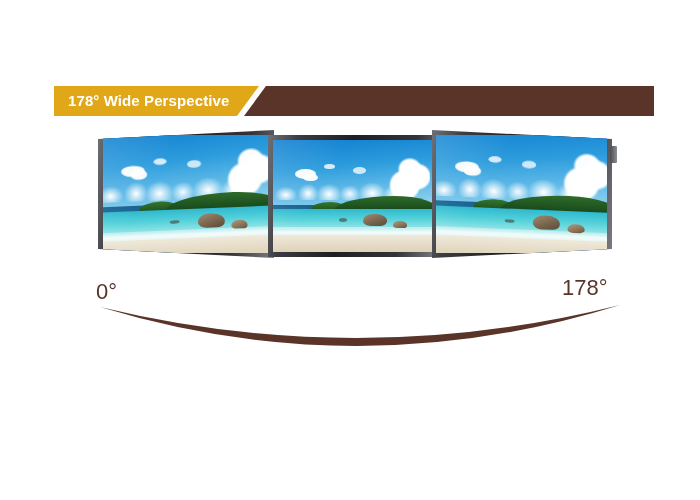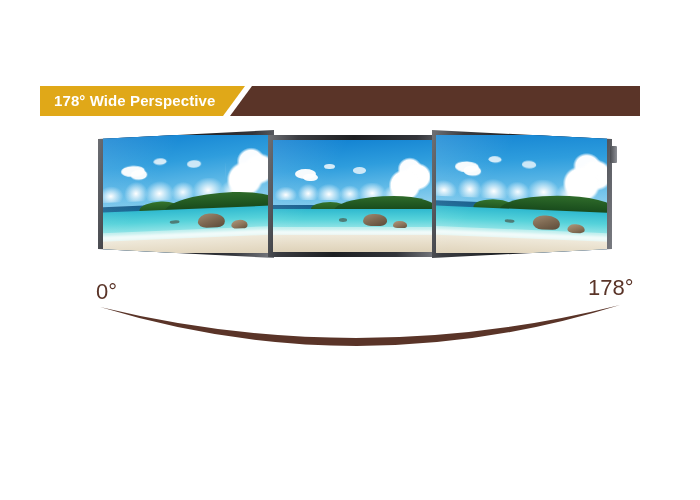--- a/index.html
+++ b/index.html
@@ -18,21 +18,21 @@
   #stage {
     position: absolute;
     left: 0; top: 0;
     width: 700px;
     height: 500px;
   }
 
   
   .ribbon {
     position: absolute;
-    left: 40px;
+    left: 54px;
     top: 86px;
     width: 600px;
     height: 30px;
     padding-left: 19px;
   }
   .ribbon-brown {
     position: absolute;
     left: 190px;
     top: 0;
     width: 410px;
@@ -217,21 +217,21 @@
 
   
   .deg {
     position: absolute;
     color: #5a3428;
     font-size: 22px;
     font-family: "Liberation Sans", sans-serif;
     white-space: nowrap;
   }
   #deg-start { left: 96px;  top: 279px; }
-  #deg-end   { left: 588px; top: 275px; }
+  #deg-end   { left: 562px; top: 275px; }
 
   
   #arc { position: absolute; left: 0; top: 290px; width: 700px; height: 90px; }
 </style>
 </head>
 <body>
 
 <div id="stage">
 
   <div class="ribbon">

